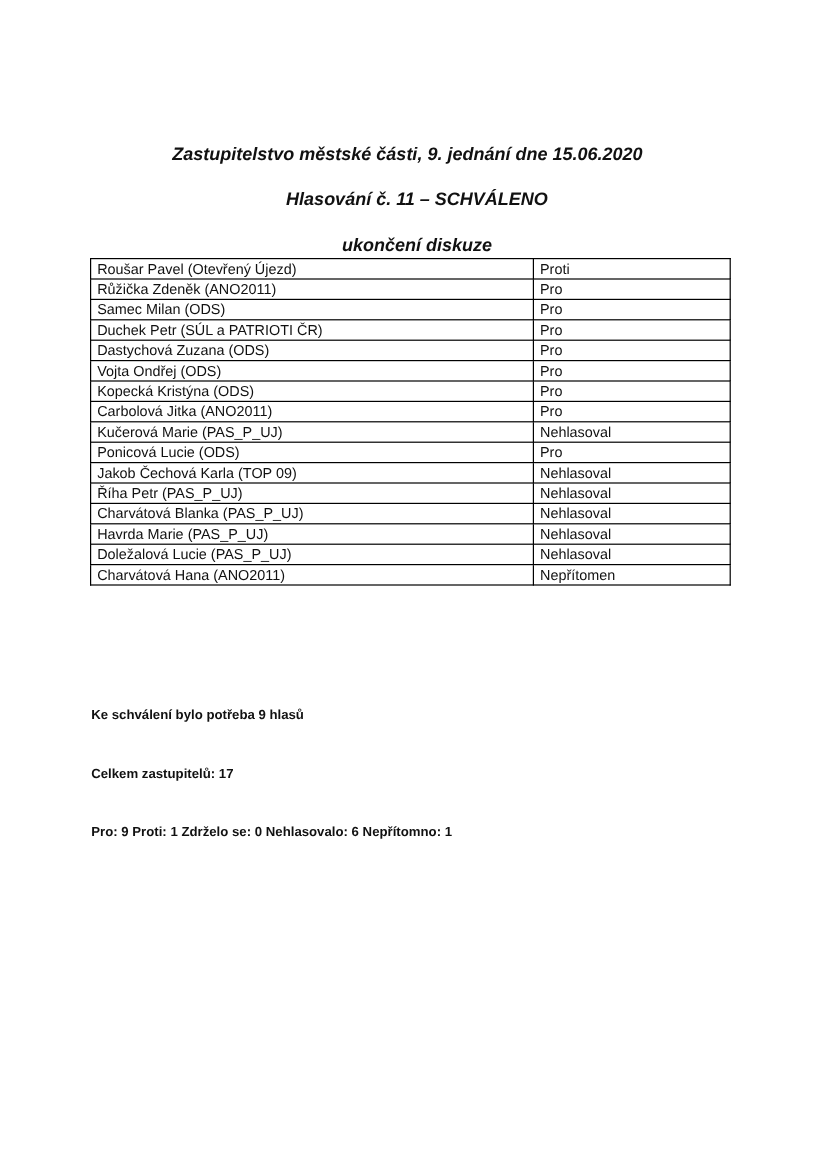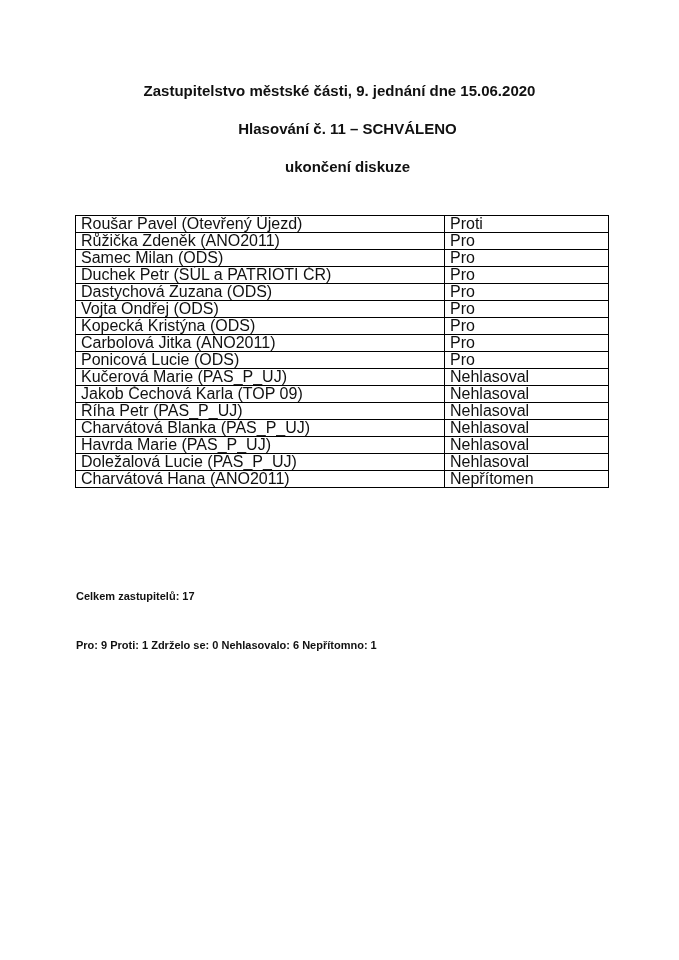--- a/index.html
+++ b/index.html
@@ -12,22 +12,23 @@
     position: relative;
     overflow: hidden;
   }
   .doc-page {
     width: 679px;
     height: 960px;
     background: #ffffff;
     position: relative;
   }
   .title-block {
-    padding-top: 82px;
+    padding-top: 120px;
     text-align: center;
+    font-style: italic;
   }
   .title-line {
     font-size: 15px;
     font-weight: bold;
     line-height: 18px;
     color: #111111;
   }
   .title-line + .title-line {
     margin-top: 20px;
     margin-left: 16px;
@@ -35,21 +36,21 @@
   .vote-table {
     position: absolute;
     left: 75px;
     top: 215px;
     width: 533px;
     border-collapse: collapse;
     table-layout: fixed;
   }
   .vote-table td {
     border: 1px solid #000000;
-    font-size: 16px;
+    font-size: 12px;
     line-height: 12px;
     height: 17px;
     padding: 1px 0 1px 5px;
     vertical-align: middle;
     white-space: nowrap;
     overflow: hidden;
     color: #111111;
   }
   .vote-table col.c-name { width: 369px; }
   .vote-table col.c-vote { width: 164px; }
@@ -121,27 +122,27 @@
       <td>Kopecká Kristýna (ODS)</td>
       <td>Pro</td>
     </tr>
 
     <tr>
       <td>Carbolová Jitka (ANO2011)</td>
       <td>Pro</td>
     </tr>
 
     <tr>
-      <td>Ponicová Lucie (ODS)</td>
-      <td>Pro</td>
+      <td>Kučerová Marie (PAS_P_UJ)</td>
+      <td>Nehlasoval</td>
     </tr>
 
     <tr>
-      <td>Kučerová Marie (PAS_P_UJ)</td>
-      <td>Nehlasoval</td>
+      <td>Ponicová Lucie (ODS)</td>
+      <td>Pro</td>
     </tr>
 
     <tr>
       <td>Jakob Čechová Karla (TOP 09)</td>
       <td>Nehlasoval</td>
     </tr>
 
     <tr>
       <td>Říha Petr (PAS_P_UJ)</td>
       <td>Nehlasoval</td>
@@ -163,17 +164,18 @@
     </tr>
 
     <tr>
       <td>Charvátová Hana (ANO2011)</td>
       <td>Nepřítomen</td>
     </tr>
   </tbody>
   </table>
 
   <div class="summary-block">
+    <div class="summary-line">Ke schválení bylo potřeba 9 hlasů</div>
     <div class="summary-line">Celkem zastupitelů: 17</div>
     <div class="summary-line">Pro: 9 Proti: 1 Zdrželo se: 0 Nehlasovalo: 6 Nepřítomno: 1</div>
   </div>
 
 </div>
 
 </body></html>

